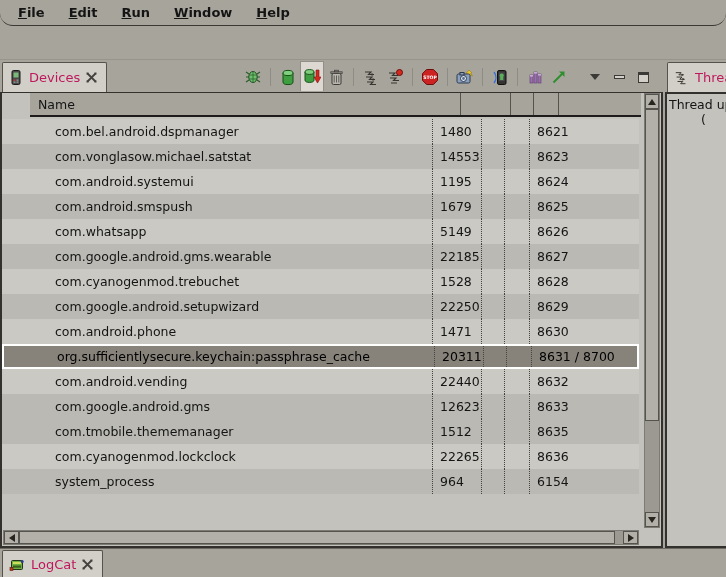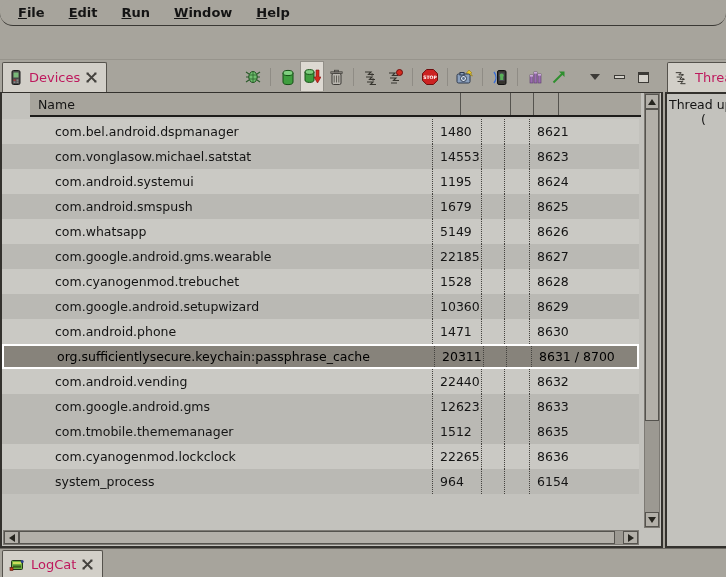--- a/index.html
+++ b/index.html
@@ -317,21 +317,21 @@
   </div>
             <div class="trow row-light">
     <span class="c-name">com.cyanogenmod.trebuchet</span>
     <span class="c-pid">1528</span>
     <span class="c-a"></span>
     <span class="c-b"></span>
     <span class="c-port">8628</span>
   </div>
             <div class="trow row-dark">
     <span class="c-name">com.google.android.setupwizard</span>
-    <span class="c-pid">10360</span>
+    <span class="c-pid">22250</span>
     <span class="c-a"></span>
     <span class="c-b"></span>
     <span class="c-port">8629</span>
   </div>
             <div class="trow row-light">
     <span class="c-name">com.android.phone</span>
     <span class="c-pid">1471</span>
     <span class="c-a"></span>
     <span class="c-b"></span>
     <span class="c-port">8630</span>

